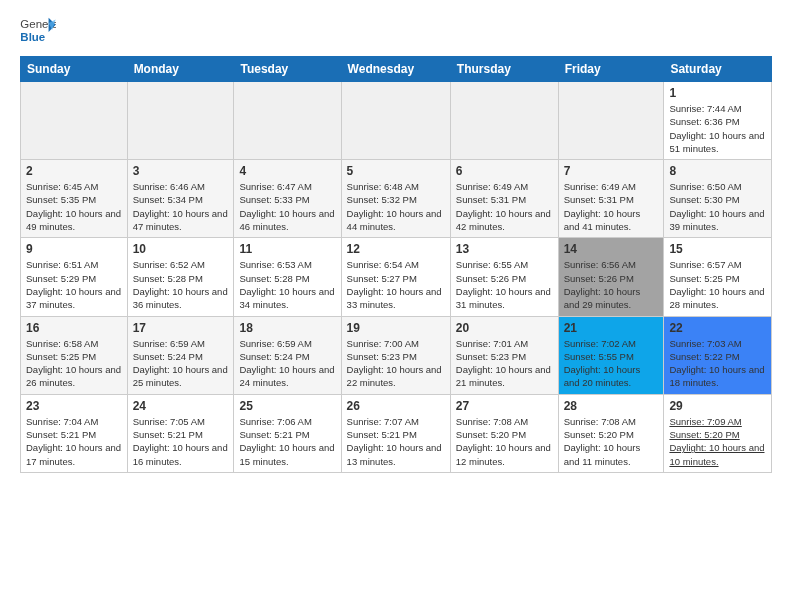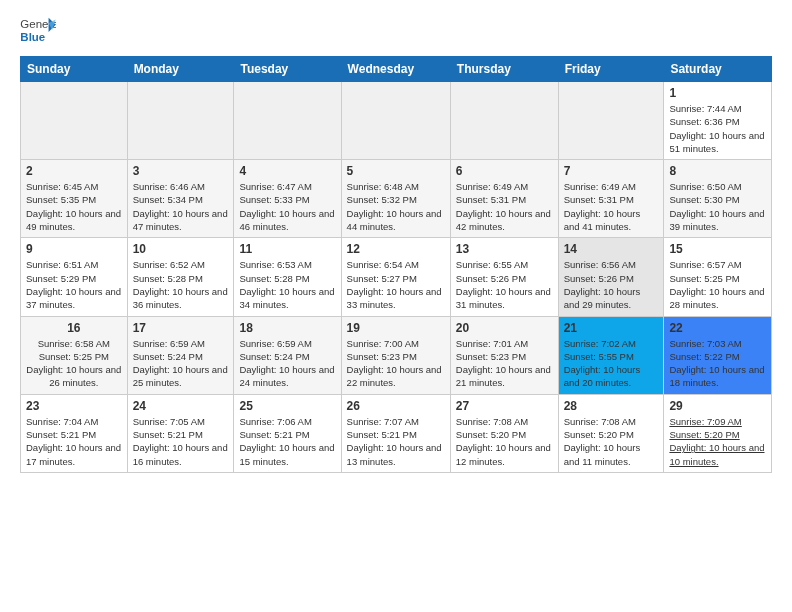--- a/index.html
+++ b/index.html
@@ -165,29 +165,29 @@
 Daylight: 10 hours and 36 minutes.</span></td>
           <td style="background: rgb(255, 255, 255);"><span class="day-num">11</span><span class="day-info" style="white-space: pre-line;">Sunrise: 6:53 AM
 Sunset: 5:28 PM
 Daylight: 10 hours and 34 minutes.</span></td>
           <td style="background: rgb(255, 255, 255);"><span class="day-num">12</span><span class="day-info" style="white-space: pre-line;">Sunrise: 6:54 AM
 Sunset: 5:27 PM
 Daylight: 10 hours and 33 minutes.</span></td>
           <td style="background: rgb(255, 255, 255);"><span class="day-num">13</span><span class="day-info" style="white-space: pre-line;">Sunrise: 6:55 AM
 Sunset: 5:26 PM
 Daylight: 10 hours and 31 minutes.</span></td>
-          <td style="background: #e5e5e5;"><span class="day-num">14</span><span class="day-info" style="white-space: pre-line;">Sunrise: 6:56 AM
+          <td style="background: #a3a3a3;"><span class="day-num">14</span><span class="day-info" style="white-space: pre-line;">Sunrise: 6:56 AM
 Sunset: 5:26 PM
 Daylight: 10 hours and 29 minutes.</span></td>
           <td style="background: rgb(255, 255, 255);"><span class="day-num">15</span><span class="day-info" style="white-space: pre-line;">Sunrise: 6:57 AM
 Sunset: 5:25 PM
 Daylight: 10 hours and 28 minutes.</span></td>
         </tr>
         <tr>
-          <td style="background: rgb(245, 245, 245); text-align: center;"><span class="day-num">16</span><span class="day-info" style="white-space: pre-line;">Sunrise: 6:58 AM
+          <td style="background: rgb(245, 245, 245);"><span class="day-num">16</span><span class="day-info" style="white-space: pre-line;">Sunrise: 6:58 AM
 Sunset: 5:25 PM
 Daylight: 10 hours and 26 minutes.</span></td>
           <td style="background: rgb(245, 245, 245);"><span class="day-num">17</span><span class="day-info" style="white-space: pre-line;">Sunrise: 6:59 AM
 Sunset: 5:24 PM
 Daylight: 10 hours and 25 minutes.</span></td>
           <td style="background: rgb(245, 245, 245);"><span class="day-num">18</span><span class="day-info" style="white-space: pre-line;">Sunrise: 6:59 AM
 Sunset: 5:24 PM
 Daylight: 10 hours and 24 minutes.</span></td>
           <td style="background: rgb(245, 245, 245);"><span class="day-num">19</span><span class="day-info" style="white-space: pre-line;">Sunrise: 7:00 AM
 Sunset: 5:23 PM

